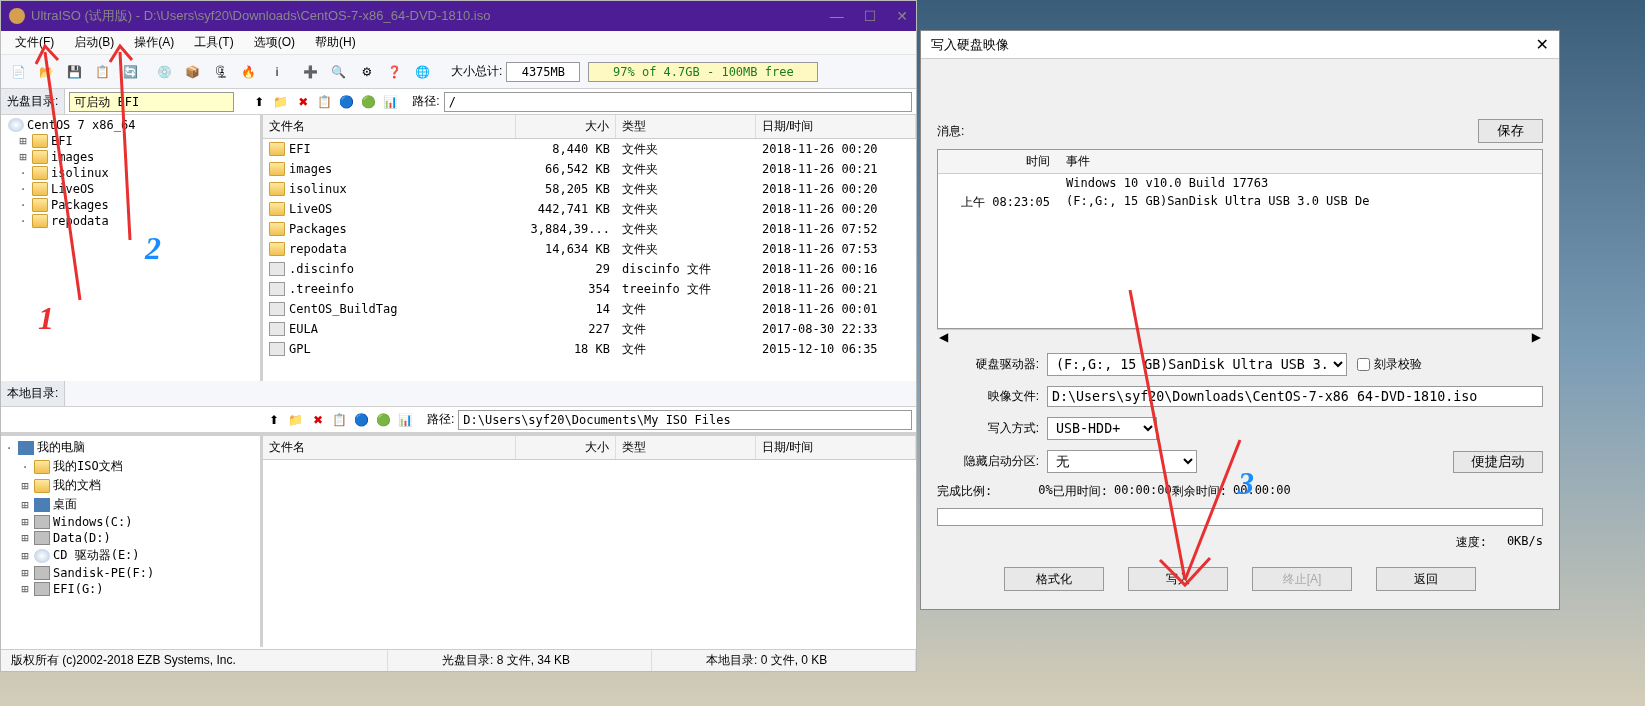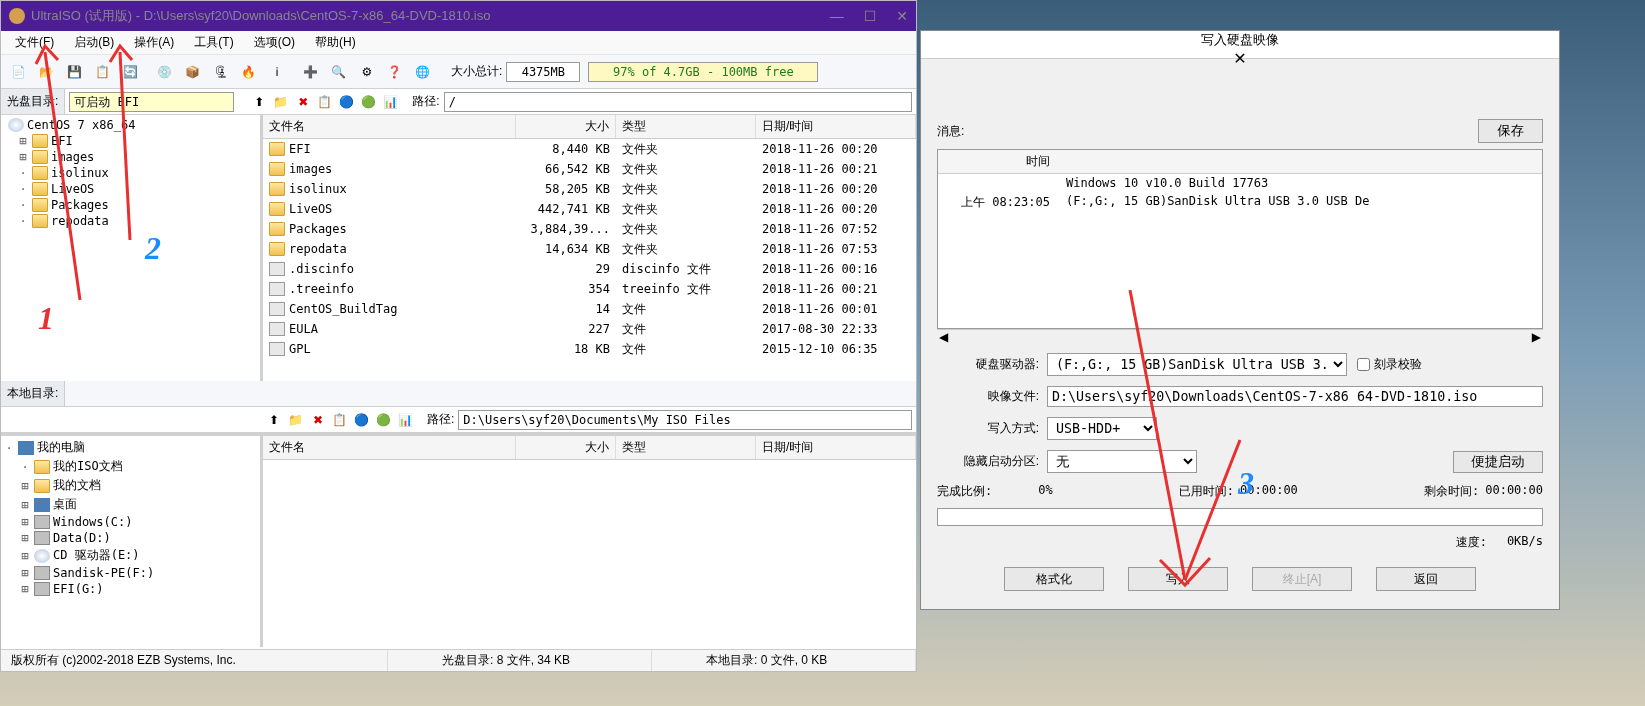--- a/index.html
+++ b/index.html
@@ -45,41 +45,41 @@
 .list-row { display:flex; height:20px; align-items:center; font-family:"NSimSun",monospace;}
 .list-row > div { padding:1px 6px; white-space:nowrap; overflow:hidden;}
 .row-icon { width:16px; height:14px; margin-right:4px; display:inline-block; vertical-align:middle;}
 .file-icon { background:#e8e8e8; border:1px solid #999;}
 .local-toolbar { height:26px; display:flex; align-items:center; border-bottom:1px solid #d0d0d0; background:#f5f7fa;}
 .statusbar { position:absolute; bottom:0; left:0; right:0; height:22px; background:#f5f5f5; border-top:1px solid #ccc; display:flex;gap:44px;}
 .status-seg { padding:2px 10px; border-right:1px solid #ddd;}
 .status-seg:first-child { flex:1;}
 
 .dialog { position:absolute; left:920px; top:30px; width:640px; height:580px; background:#f0f0f0; border:1px solid #888;}
-.dlg-title { height:28px; background:#fff; display:flex; align-items:center; padding:0 10px; border-bottom:1px solid #ccc;flex-direction:column;}
+.dlg-title { height:28px; background:#fff; display:flex; align-items:center; padding:0 10px; border-bottom:1px solid #ccc;}
 .dlg-title-text { flex:1; font-size:13px;}
 .dlg-close { cursor:pointer; font-size:16px;}
 .dlg-body { padding:12px 16px;margin-top:48px;}
 .msg-row { display:flex; align-items:center; justify-content:space-between; margin-bottom:6px;}
 .save-btn { padding:2px 18px; border:1px solid #999; background:#e8e8e8; cursor:pointer;}
 .msg-list { border:1px solid #999; background:#fff; height:180px; overflow:auto;}
 .msg-header { display:flex; border-bottom:1px solid #ccc; background:#f5f5f5;}
 .msg-header > div { padding:3px 8px;}
 .msg-col1 { width:120px;text-align:right;}
 .msg-col2 { flex:1;}
 .msg-row-item { display:flex; font-family:"NSimSun",monospace;}
 .msg-row-item > div { padding:2px 8px;}
 .msg-scroll { height:14px; background:#f0f0f0; border-top:1px solid #ccc; display:flex; justify-content:space-between; padding:0 2px;}
 .form-row { display:flex; align-items:center; margin:10px 0;}
 .form-label { width:110px; text-align:right; padding-right:8px;}
 .form-select { border:1px solid #999; background:#fff; padding:2px 4px; font-family:"NSimSun",monospace;}
 .form-input { flex:1; border:1px solid #999; background:#fff; padding:2px 4px; font-family:"NSimSun",monospace;}
 .checkbox-wrap { display:flex; align-items:center; margin-left:10px;}
 .progress-bar { height:18px; border:1px solid #999; background:#fff; margin:8px 0;}
-.stats-row { display:flex; justify-content:space-between; margin:6px 0; font-family:"NSimSun",monospace;}
+.stats-row { display:flex; justify-content:flex-start; margin:6px 0; font-family:"NSimSun",monospace;}
 .stats-row > div { display:flex; gap:6px;}
 .speed-row { display:flex; justify-content:flex-end; gap:20px; font-family:"NSimSun",monospace; margin:6px 0;}
 .btn-row { display:flex; justify-content:center; gap:24px; margin-top:16px;}
 .dlg-btn { width:100px; height:24px; border:1px solid #999; background:#e8e8e8; cursor:pointer; text-align:center; line-height:22px;}
 .dlg-btn.disabled { color:#aaa;}
 .quick-btn { width:90px; height:22px; border:1px solid #999; background:#e8e8e8; cursor:pointer; text-align:center; line-height:20px;}
 
 .annotation { position:absolute; pointer-events:none; color:#e83030; font-size:32px; font-weight:bold; font-style:italic; font-family:Georgia,serif;}
 svg.arrow { position:absolute; pointer-events:none;}
 svg.arrow line, svg.arrow polyline { stroke:#e83030; stroke-width:3; fill:none;}
@@ -355,20 +355,21 @@
     <span class="dlg-close">✕</span>
   </div>
   <div class="dlg-body">
     <div class="msg-row">
       <span>消息:</span>
       <button class="save-btn">保存</button>
     </div>
     <div class="msg-list">
       <div class="msg-header">
         <div class="msg-col1">时间</div>
+        <div class="msg-col2">事件</div>
       </div>
       <div id="msg-rows">
           <div class="msg-row-item">
             <div class="msg-col1"></div>
             <div class="msg-col2">Windows 10 v10.0 Build 17763</div>
           </div>
           <div class="msg-row-item">
             <div class="msg-col1">上午 08:23:05</div>
             <div class="msg-col2">(F:,G:, 15 GB)SanDisk Ultra USB 3.0 USB De</div>
           </div>

